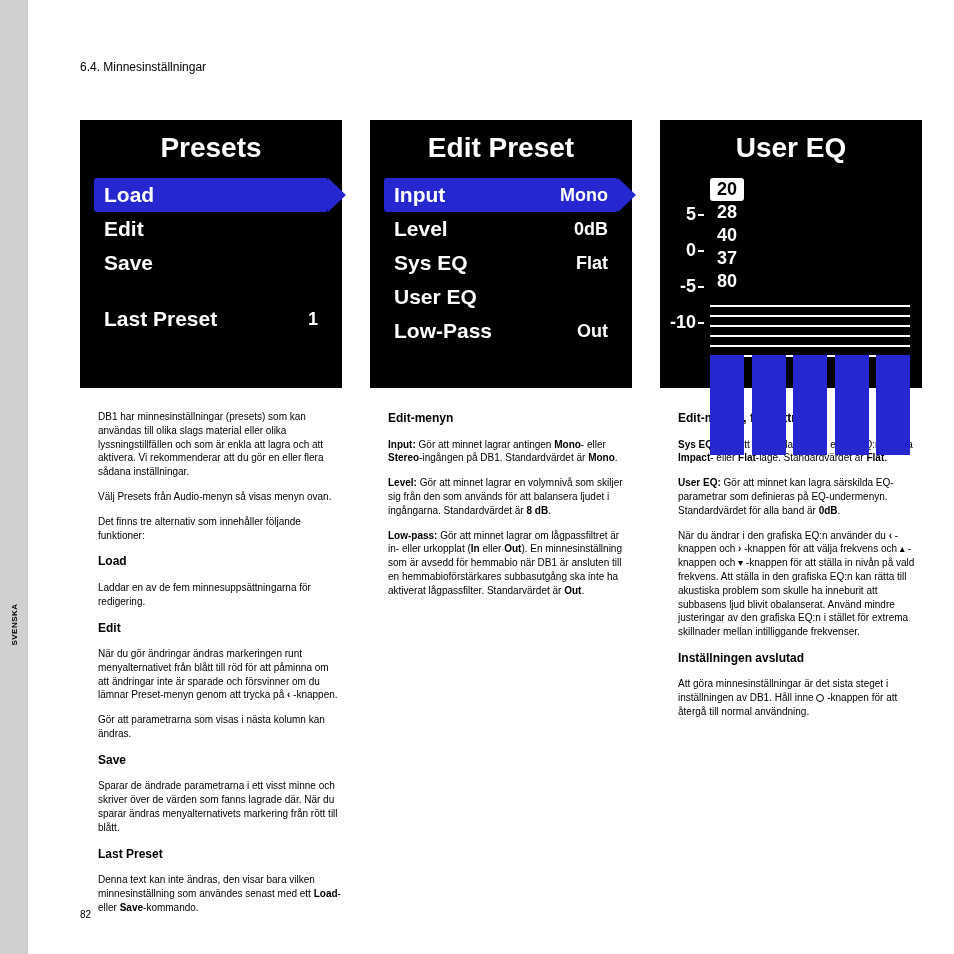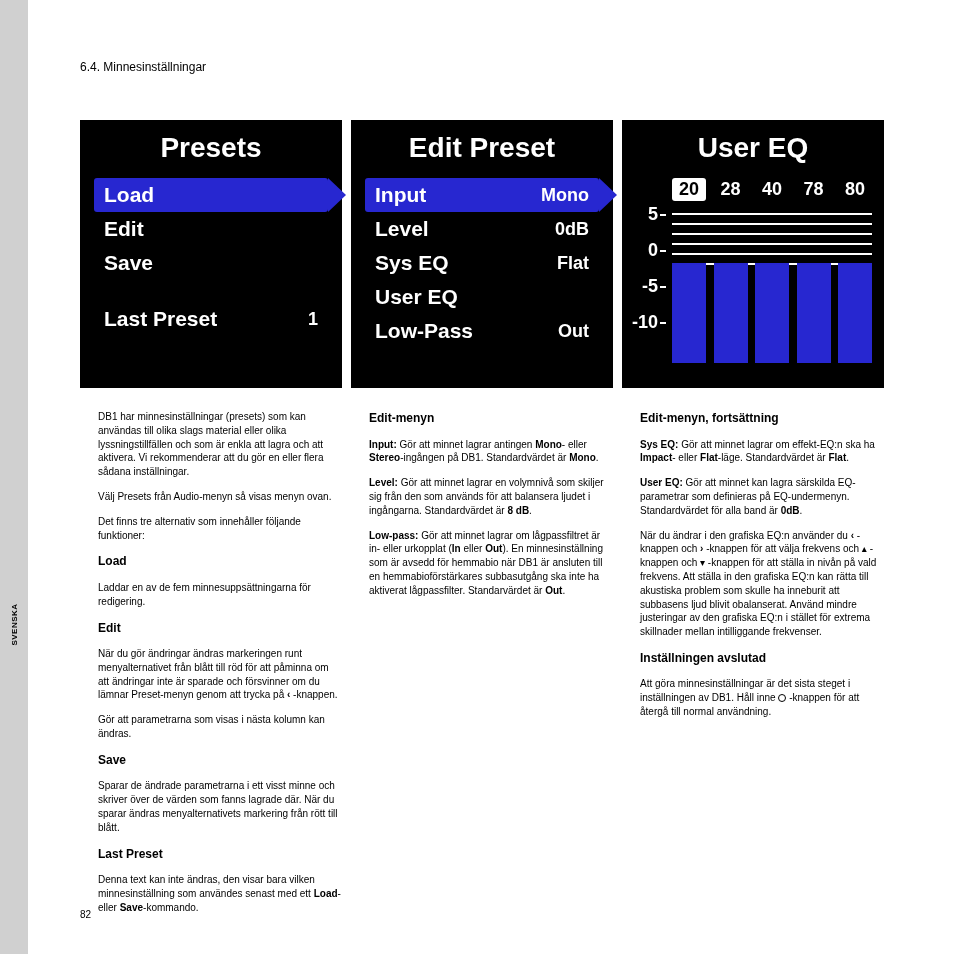--- a/index.html
+++ b/index.html
@@ -35,21 +35,21 @@
     left: 80px;
     top: 60px;
     font-size: 12px;
   }
   .columns {
     position: absolute;
     left: 80px;
     top: 120px;
     width: 835px;
     display: flex;
-    gap: 9px;
+    gap: 28px;
   }
   .col { width: 262px; }
   .screen {
     width: 262px;
     height: 268px;
     background: #000;
     color: #fff;
     margin-bottom: 22px;
     padding: 12px 0 0 0;
     position: relative;
@@ -91,20 +91,21 @@
   .eq-wrap {
     padding: 0 12px;
     position: relative;
     height: 200px;
   }
   .eq-freqs {
     display: flex;
     justify-content: space-between;
     padding-left: 38px;
     margin-bottom: 12px;
+    flex-direction: column;
   }
   .eq-freq {
     font-size: 18px;
     font-weight: bold;
     width: 34px;
     text-align: center;
     border-radius: 3px;
     padding: 1px 0;
   }
   .eq-freq.sel {
@@ -273,21 +274,21 @@
   </div>
 
   <div class="col">
     <div class="screen">
       <div class="screen-title">User EQ</div>
       <div class="eq-wrap">
         <div class="eq-freqs">
           <div class="eq-freq sel">20</div>
           <div class="eq-freq">28</div>
           <div class="eq-freq">40</div>
-          <div class="eq-freq">78</div>
+          <div class="eq-freq">37</div>
           <div class="eq-freq">80</div>
         </div>
         <div class="eq-label" style="top:36px">5</div>
         <div class="eq-label" style="top:72px">0</div>
         <div class="eq-label" style="top:108px">-5</div>
         <div class="eq-label" style="top:144px">-10</div>
         <div class="eq-tick" style="top:36px"></div>
         <div class="eq-tick" style="top:72px"></div>
         <div class="eq-tick" style="top:108px"></div>
         <div class="eq-tick" style="top:144px"></div>

